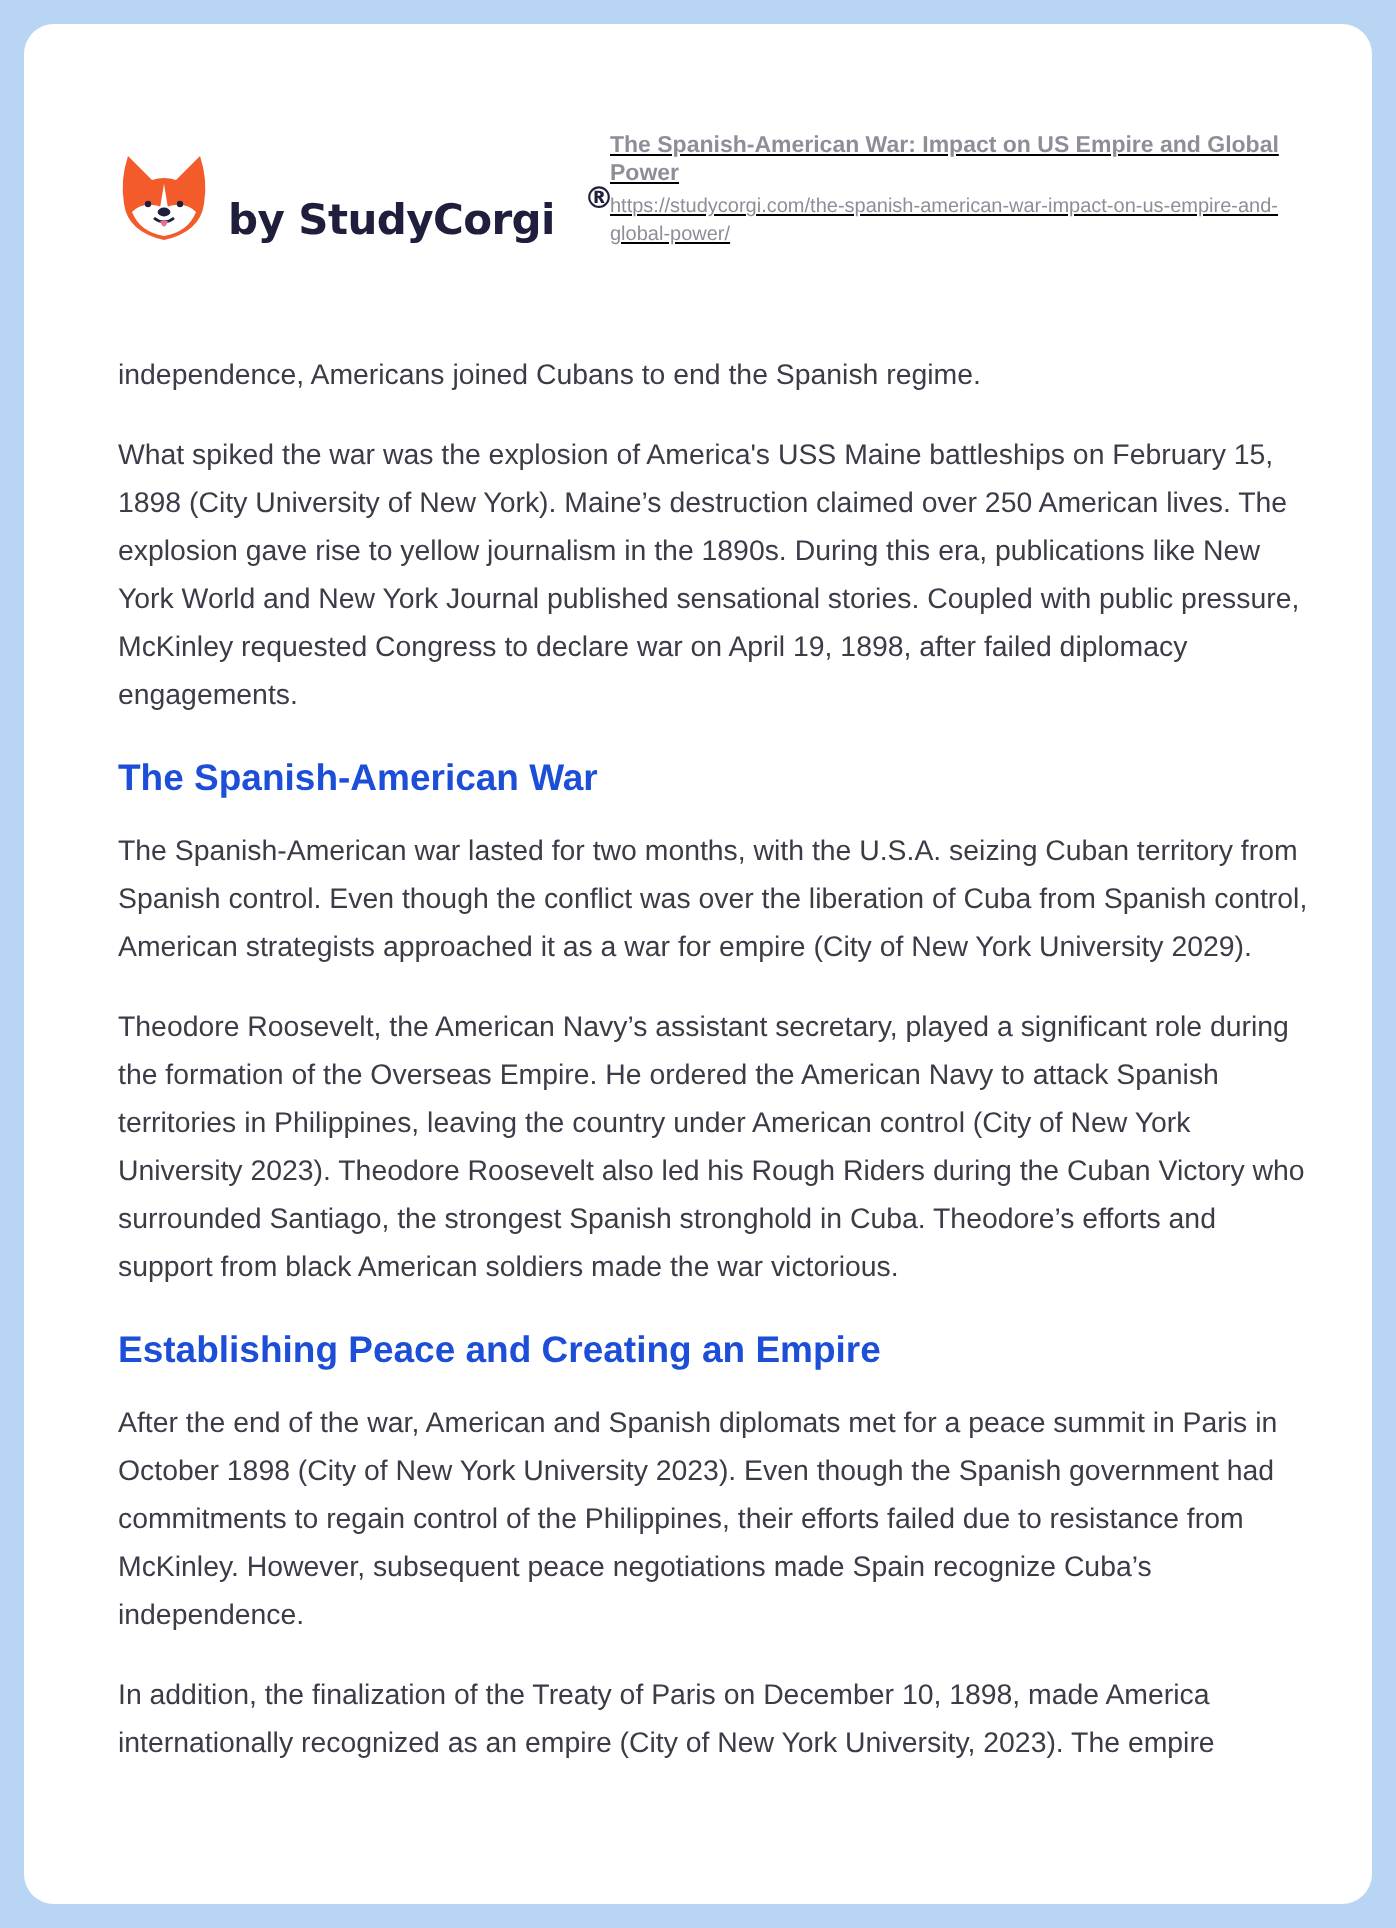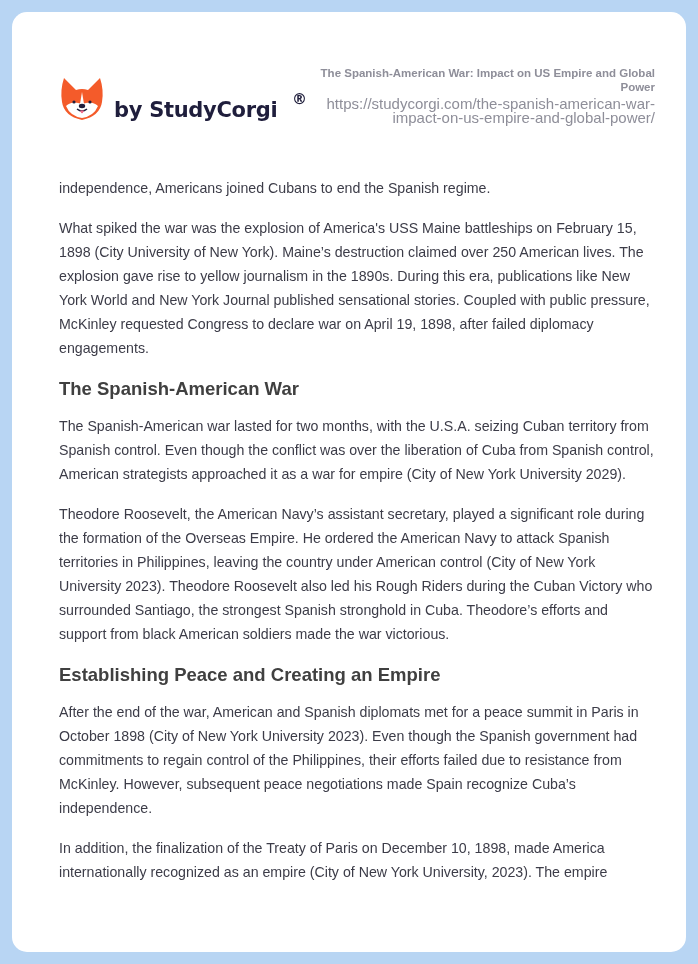--- a/index.html
+++ b/index.html
@@ -58,33 +58,33 @@
     top: 14px;
     font-size: 15px;
     color: #1f1e3c;
     font-weight: bold;
   }
   .meta {
     position: absolute;
     right: 31px;
     top: 54px;
     width: 350px;
-    text-align: right;
+    text-decoration: underline;
   }
   .meta-title {
     font-family: "Liberation Sans", sans-serif;
     font-weight: bold;
     font-size: 11.5px;
     line-height: 14px;
     color: #8e8e99;
   }
   .meta-url {
     margin-top: 3px;
     font-family: "Liberation Sans", sans-serif;
-    font-size: 15px;
+    font-size: 10px;
     line-height: 14px;
     color: #8e8e99;
   }
   .content {
     position: absolute;
     left: 47px;
     top: 164px;
     width: 600px;
   }
   p {
@@ -94,21 +94,21 @@
     line-height: 24px;
     color: #3c3c48;
   }
   p + p { margin-top: 16px; }
   h2 {
     margin: 0;
     font-family: "Liberation Sans", sans-serif;
     font-weight: bold;
     font-size: 18.5px;
     line-height: 24px;
-    color: #404040;
+    color: #1d4ed8;
   }
   .sec-p1 { margin-top: 0; }
   .gap-h { height: 17px; }
   .gap-h2 { height: 13px; }
 </style>
 </head>
 <body>
 
 <div class="card">
   <div class="header">

